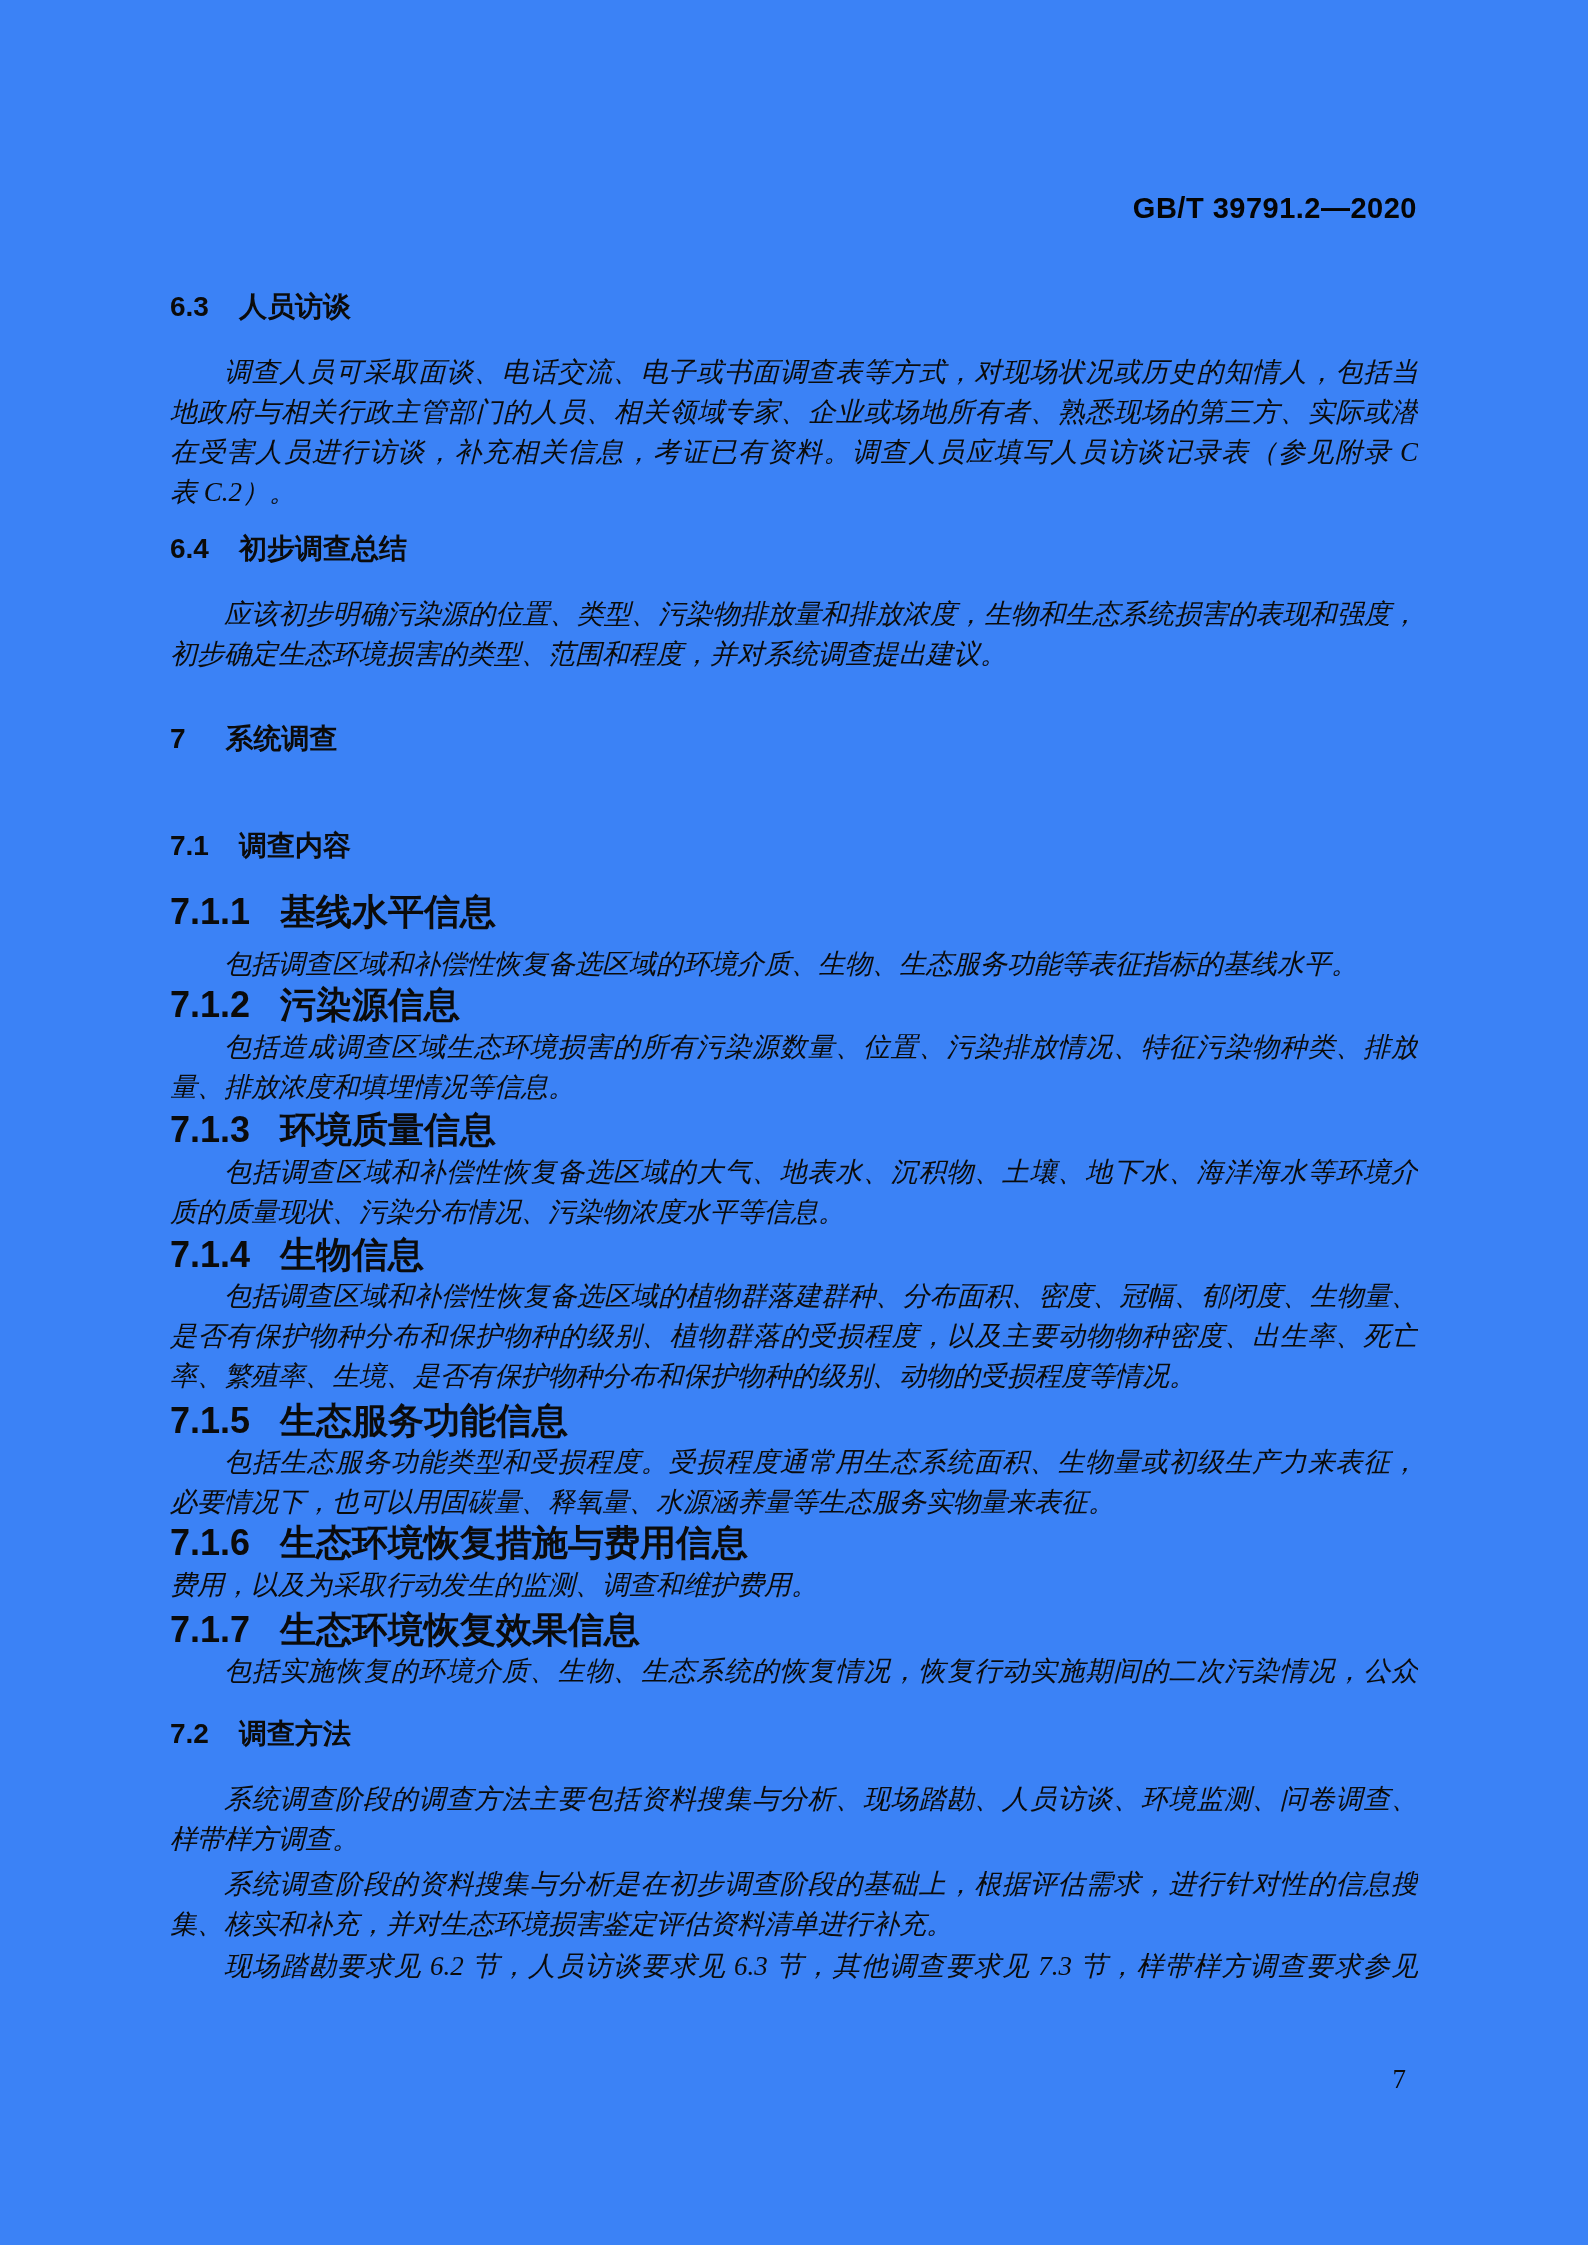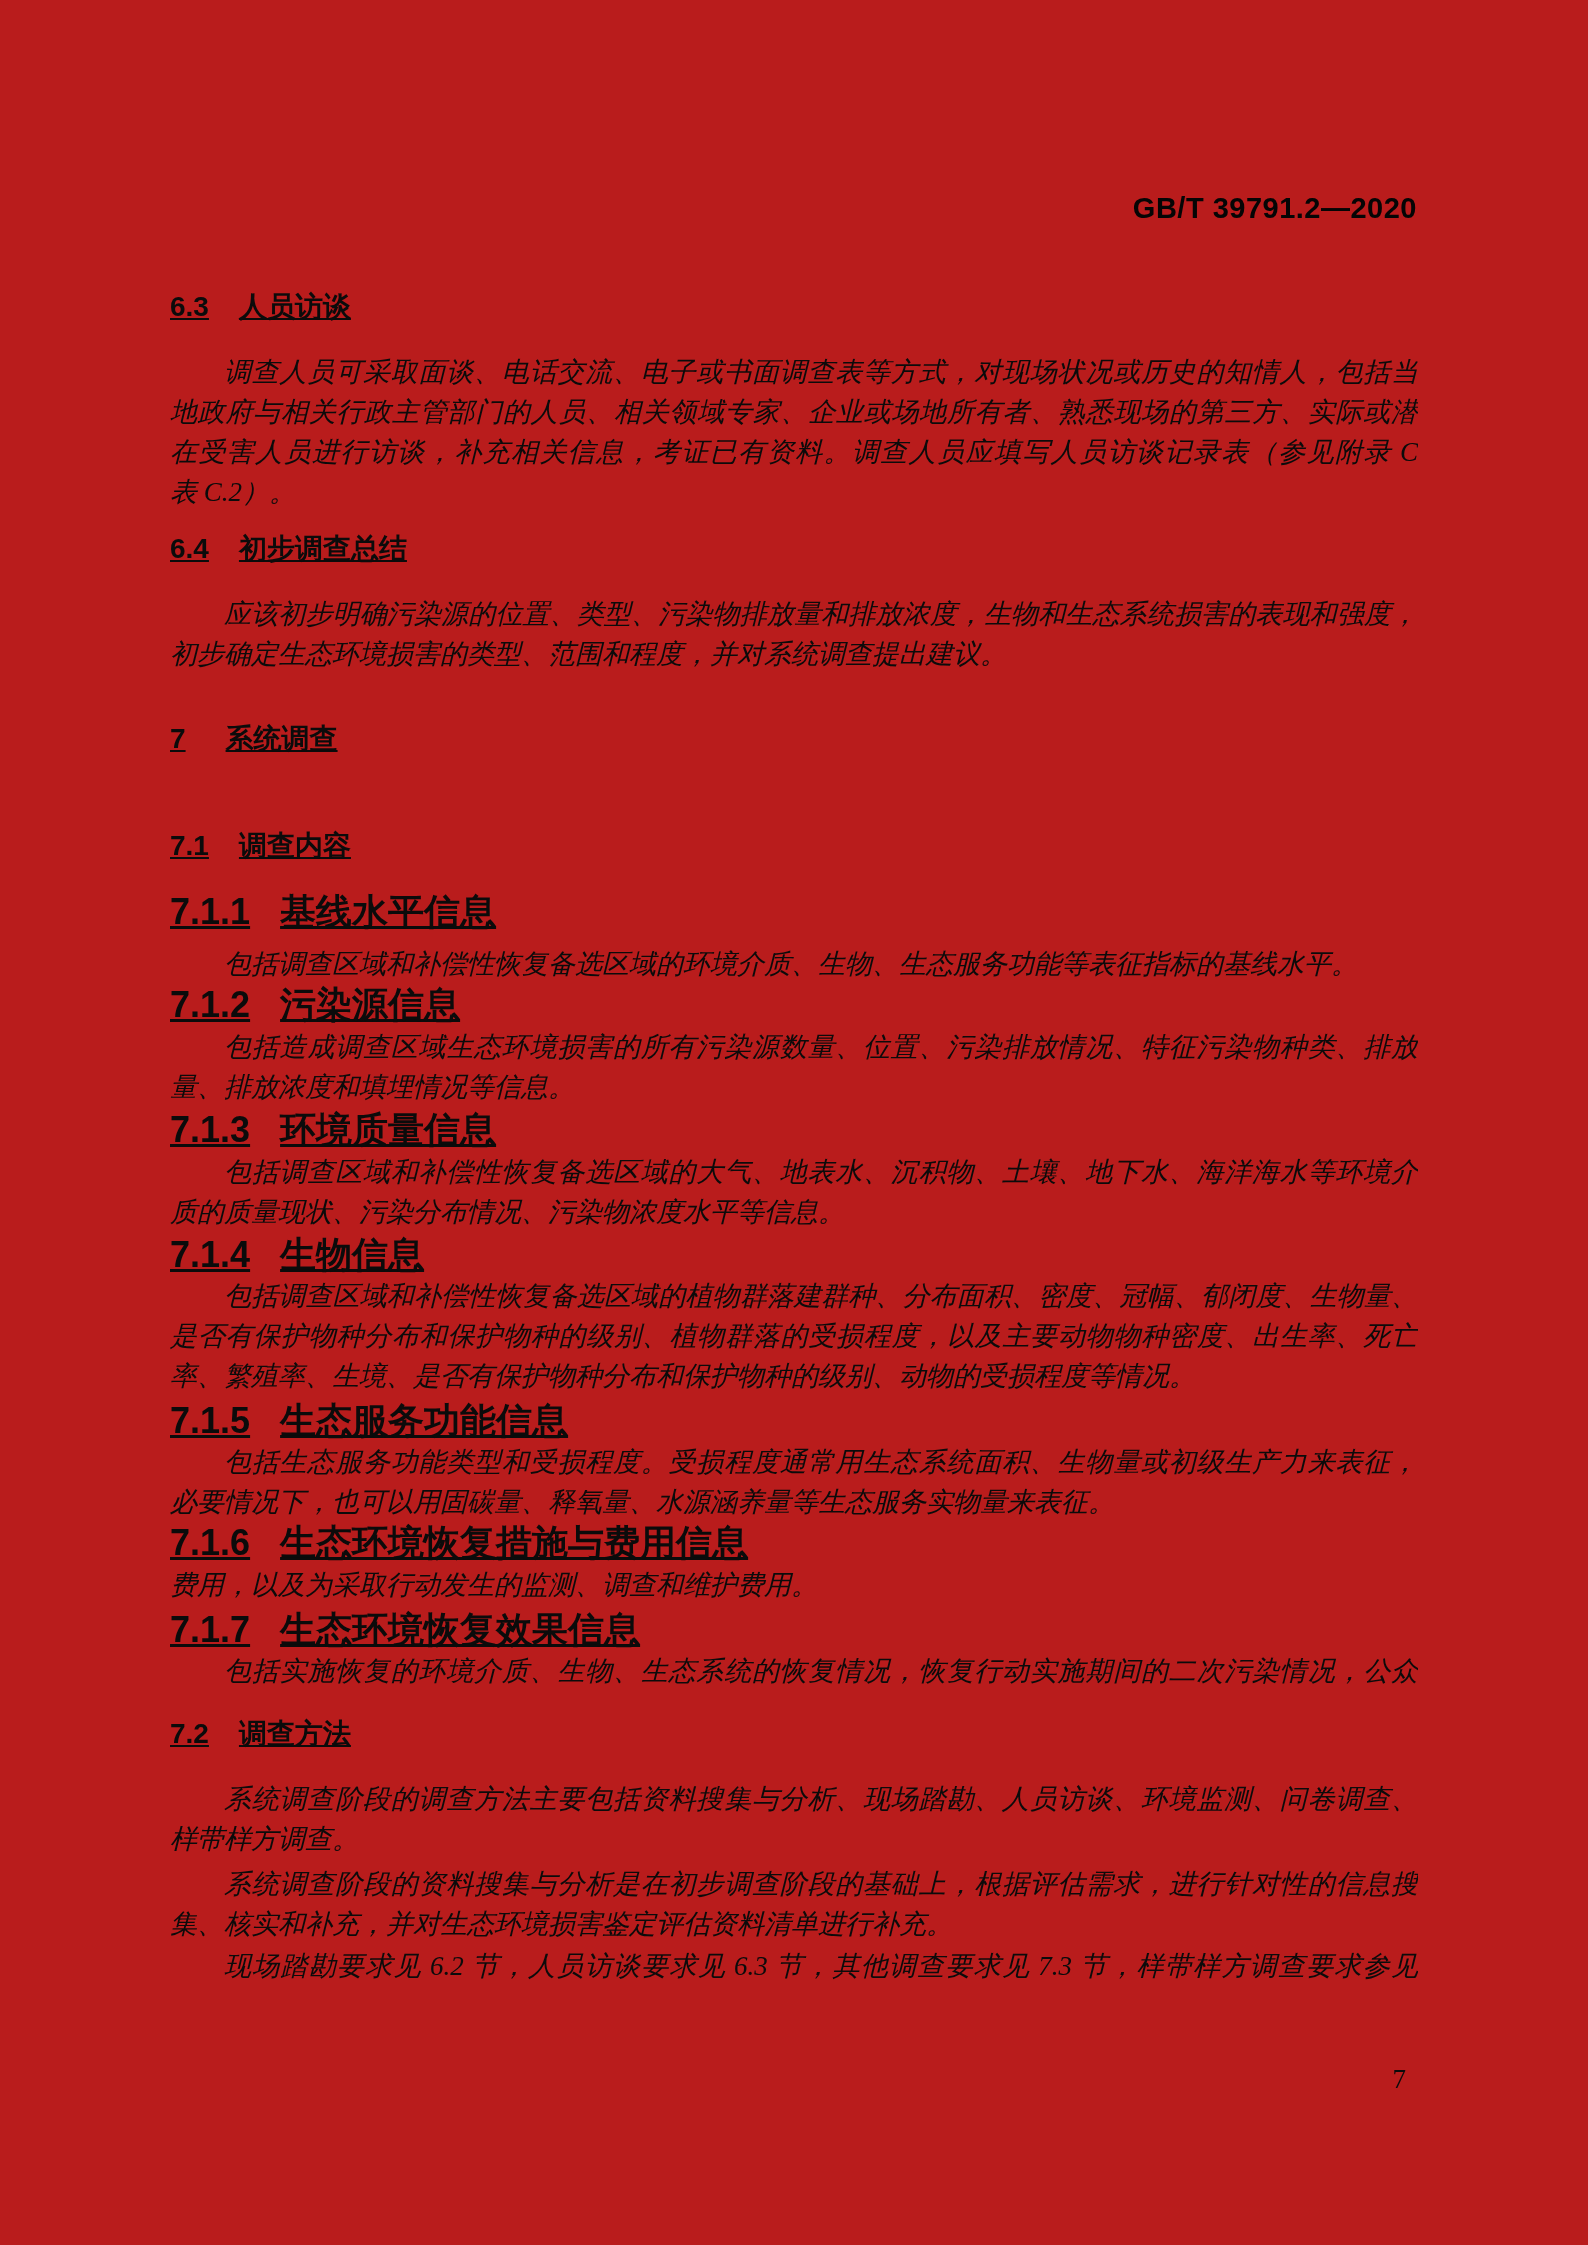--- a/index.html
+++ b/index.html
@@ -1,20 +1,20 @@
 <!DOCTYPE html>
 <html lang="zh"><head>
 <meta charset="utf-8">
 <style>
   html, body { margin: 0; padding: 0; background: #ffffff; }
   .page {
     position: relative;
     width: 1588px;
     height: 2245px;
-    background: #b91c1c;
+    background: #3b82f6;
     color: #0b0b0b;
     overflow: hidden;
   }
   .doc-number {
     position: absolute;
     top: 192px;
     right: 171px;
     font-family: "Liberation Sans", "DejaVu Sans", sans-serif;
     font-weight: 600;
     font-size: 29px;
@@ -29,21 +29,20 @@
     width: 1248px;
     display: flex;
     flex-direction: column;
     font-family: "Liberation Serif", "DejaVu Serif", serif;
     font-size: 27px;
     color: #0b0b0b;
   }
   .h1, .h2, .h3 {
     font-family: "Liberation Sans", "DejaVu Sans", sans-serif;
     white-space: nowrap;
-    text-decoration: underline;
   }
   .h1, .h2 {
     font-weight: 700;
     font-size: 28px;
     line-height: 30px;
     height: 30px;
   }
   .h3 {
     font-weight: 600;
     font-size: 36px;

